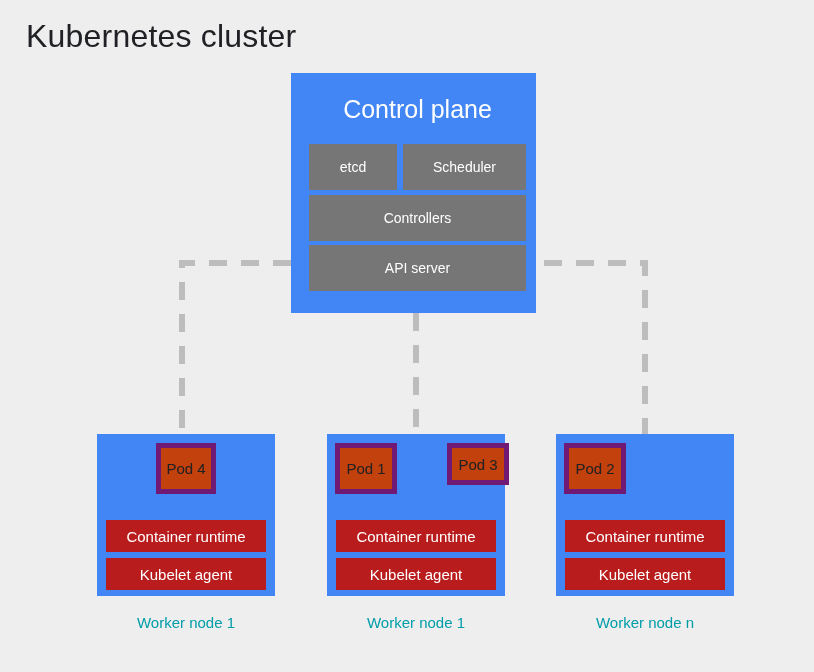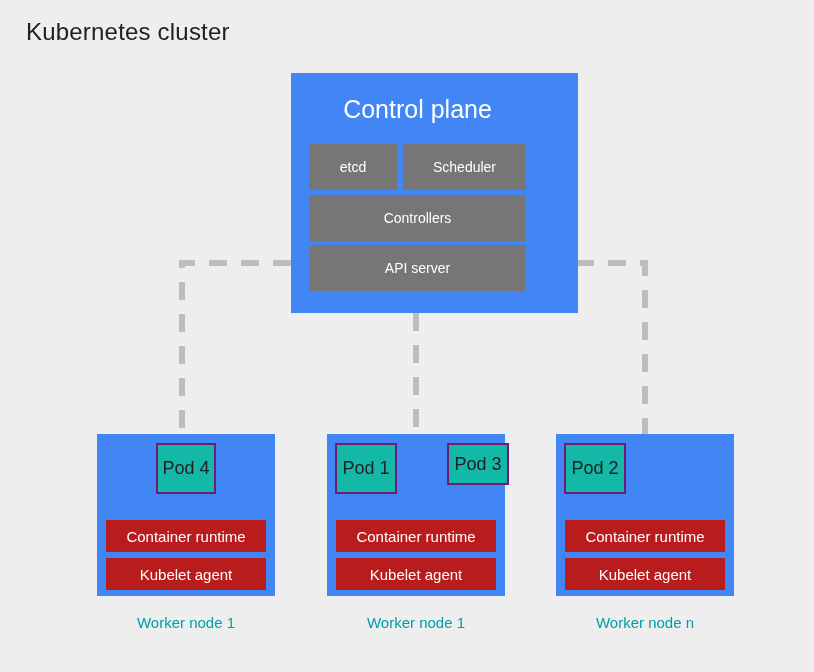--- a/index.html
+++ b/index.html
@@ -17,32 +17,32 @@
   #diagram {
     position: absolute;
     left: 0; top: 0;
     width: 814px;
     height: 672px;
   }
   .page-title {
     position: absolute;
     left: 26px;
     top: 18px;
-    font-size: 24px;
+    font-size: 32px;
     color: #202124;
     letter-spacing: 0.2px;
     white-space: nowrap;
   }
 
   
   .control-plane {
     position: absolute;
     left: 291px;
     top: 73px;
-    width: 287px;
+    width: 245px;
     height: 240px;
     background: #4285f4;
   }
   .control-plane-title {
     position: absolute;
     left: 0;
     top: 22px;
     width: 253px;
     text-align: center;
     color: #ffffff;
@@ -71,24 +71,24 @@
     width: 178px;
     height: 162px;
     background: #4285f4;
   }
   .node-1 { left: 97px; }
   .node-2 { left: 327px; }
   .node-n { left: 556px; }
 
   .pod {
     position: absolute;
-    background: #14b8a6;
-    border: 2px solid #701a75;
+    background: #c2410c;
+    border: 5px solid #701a75;
     color: #202124;
-    font-size: 18px;
+    font-size: 15px;
     display: flex;
     align-items: center;
     justify-content: center;
     white-space: nowrap;
     box-sizing: border-box;
   }
   .node-bar {
     position: absolute;
     background: #b91c1c;
     color: #ffffff;

